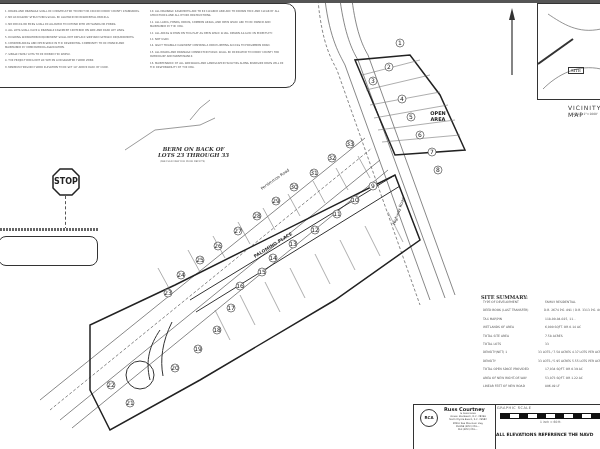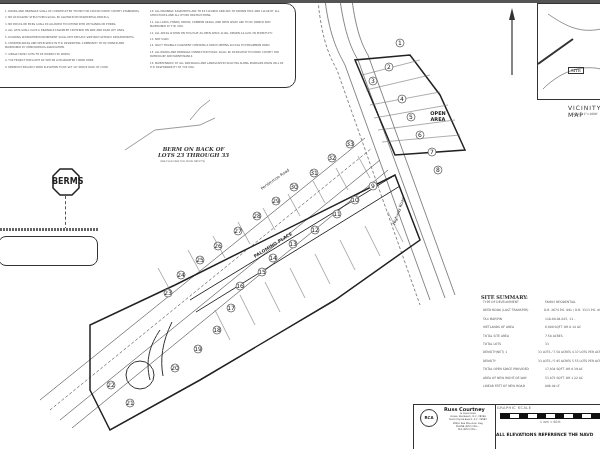--- a/index.html
+++ b/index.html
@@ -271,21 +271,21 @@
 
 <div class="berm-title">
   <div>BERM ON BACK OF</div>
   <div>LOTS 23 THROUGH 33</div>
 </div>
 <div class="berm-sub">(SEE PLAN VIEW FOR PRIOR DEPICTS)</div>
 
 <svg class="stop-sign" viewBox="0 0 28 28">
   <polygon points="8,1 20,1 27,8 27,20 20,27 8,27 1,20 1,8" fill="#fff" stroke="#222" stroke-width="1.5"></polygon>
 </svg>
-<div style="position:absolute;left:52px;top:177px;width:28px;text-align:center;font-size:8px;font-weight:bold;color:#222;">BERMS</div>
+<div style="position:absolute;left:52px;top:177px;width:28px;text-align:center;font-size:8px;font-weight:bold;color:#222;">STOP</div>
 <div class="stop-post"></div>
 <div class="ground"></div>
 <div class="note2"></div>
 
 <div class="vicinity">
   <svg width="63" height="95">
     <path d="M10 10 C25 20 40 30 63 25" stroke="#666" fill="none" stroke-width="0.7"></path>
     <path d="M0 60 L35 35" stroke="#333" fill="none" stroke-width="2"></path>
     <path d="M5 85 C20 70 40 60 63 65" stroke="#666" fill="none" stroke-width="0.7"></path>
   </svg>

